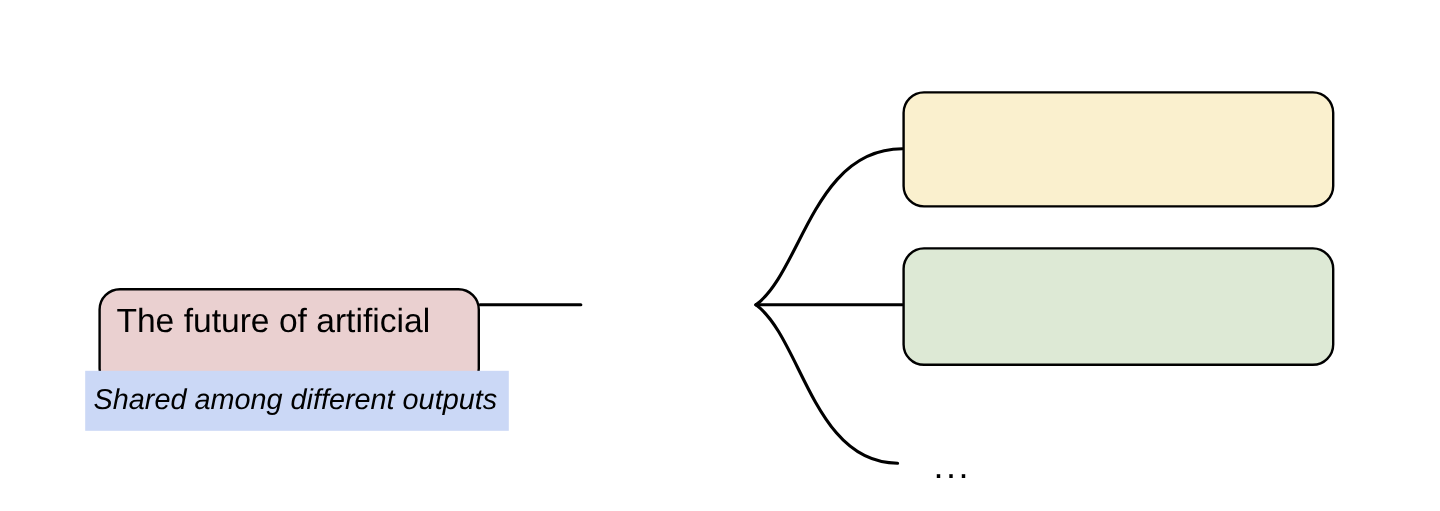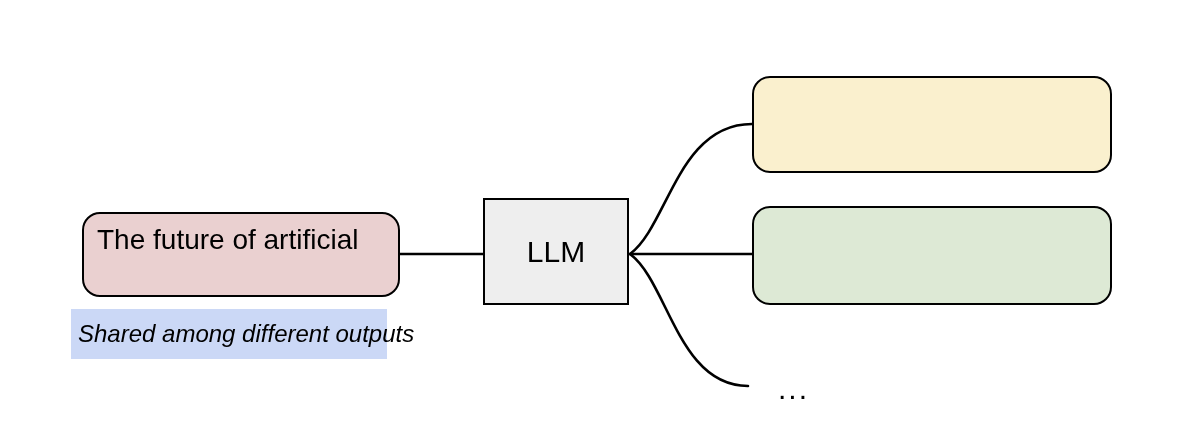--- a/index.html
+++ b/index.html
@@ -59,21 +59,21 @@
     font-size: 30px;
   }
 
   .output-box { border-radius: 18px; }
   .output-1 { left: 752px; top: 76px;  width: 360px; height: 97px; }
   .output-2 { left: 752px; top: 206px; width: 360px; height: 99px; }
 
   .note {
     position: absolute;
     left: 71px; top: 309px;
-    width: 316px; height: 50px;
+    width: 353px; height: 50px;
     display: flex;
     align-items: center;
     padding-left: 7px;
     font-size: 24px;
     font-style: italic;
     white-space: nowrap;
   }
 
   .ellipsis {
     position: absolute;
@@ -90,29 +90,26 @@
   <svg class="connectors" viewBox="0 0 1200 426" xmlns="http://www.w3.org/2000/svg">
     <g stroke="#000000">
       <line x1="400" y1="254" x2="484" y2="254"></line>
       <path d="M 630 254 C 668 226 678 124 752 124"></path>
       <line x1="630" y1="254" x2="752" y2="254"></line>
       <path d="M 630 254 C 668 282 678 386 748 386"></path>
     </g>
   </svg>
 
 
-  <div class="box prompt-box" style="background-color: rgb(234, 208, 208);">
+  <div class="box prompt-box" style="background-color: rgb(234, 208, 208); margin-top: 28px;">
     <div>The future of artificial</div>
   </div>
 
   <div class="note" style="background-color: rgb(203, 216, 246);">Shared among different outputs</div>
 
-  <div class="box llm-box" style="background-color: rgb(238, 238, 238);">
-    <span>LLM</span>
-  </div>
 
 
   <div class="box output-box output-1" style="background-color: rgb(250, 240, 206);"></div>
 
   <div class="box output-box output-2" style="background-color: rgb(221, 233, 213);"></div>
 
   <div class="ellipsis">...</div>
 
 </div>
 

